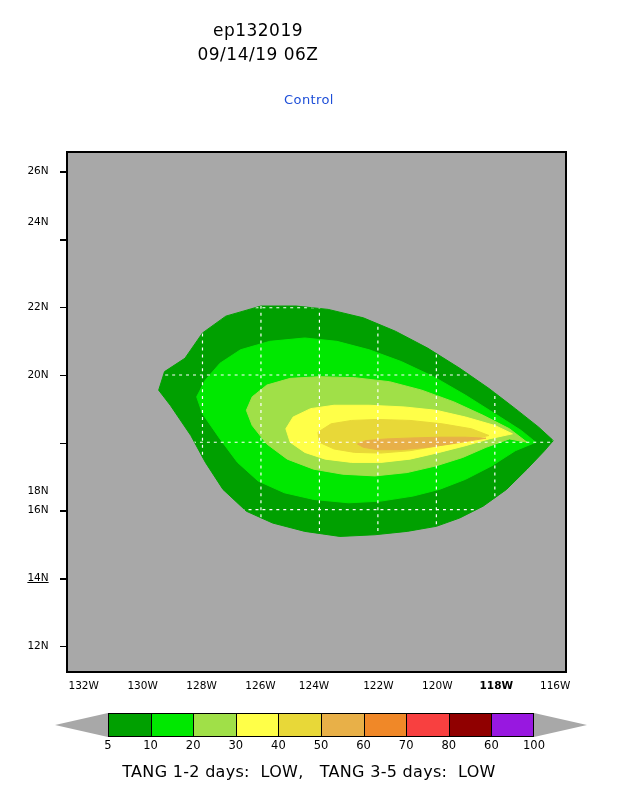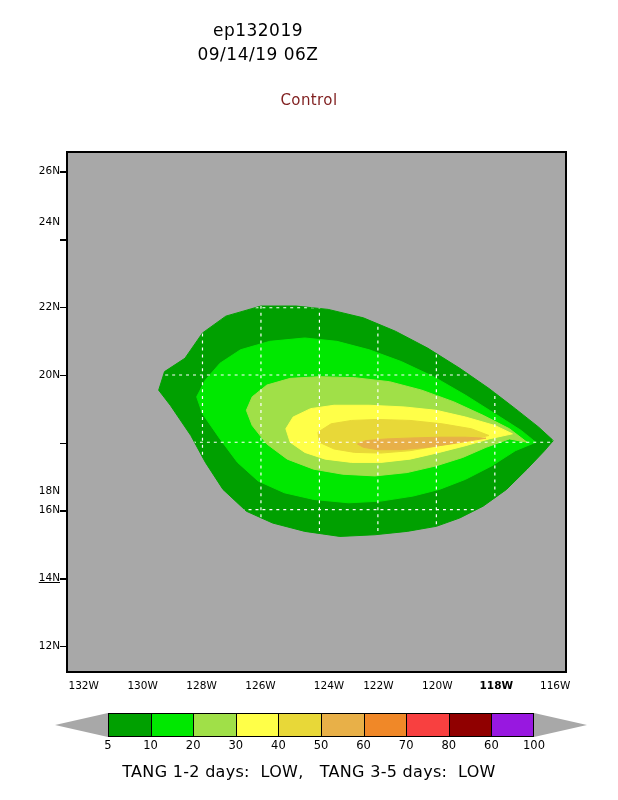--- a/index.html
+++ b/index.html
@@ -38,23 +38,23 @@
     text-align: center;
   }
   .t-product {
     font-size: 16.5px;
     letter-spacing: 0.4px;
     color: #000;
     line-height: 26px;
     white-space: pre;
   }
   .t-member {
-    font-size: 15px;
+    font-size: 13px;
     letter-spacing: 0.4px;
-    color: #7f1d1d;
+    color: #1d4ed8;
     line-height: 24px;
     white-space: pre;
   }
 
   
   #plot-frame {
     position: absolute;
     left: 66px; top: 151px;
     width: 501px; height: 522px;
     background: #a8a8a8;
@@ -66,21 +66,21 @@
     left: 0; top: 0;
     width: 100%; height: 100%;
   }
   #contour-svg { display: block; width: 100%; height: 100%; }
 
   
   .ytick {
     position: absolute;
     right: 558px;              
     width: 44px;
-    text-align: right;
+    text-align: center;
     font-size: 10.5px;
     color: #000;
     line-height: 11px;
     white-space: pre;
   }
   .ytick-mark {
     position: absolute;
     left: 60px;
     width: 6px; height: 1.5px;
     background: #000;
@@ -172,21 +172,21 @@
       <div class="ytick-mark" style="top: 578.091px;"></div>
       <div class="ytick" style="top: 639.883px;">12N</div>
       <div class="ytick-mark" style="top: 645.883px;"></div>
     </div>
 
   <div id="x-axis">
       <div class="xtick" style="left: 83.6824px;">132W</div>
       <div class="xtick" style="left: 142.624px;">130W</div>
       <div class="xtick" style="left: 201.565px;">128W</div>
       <div class="xtick" style="left: 260.506px;">126W</div>
-      <div class="xtick" style="left: 329px;">124W</div>
+      <div class="xtick" style="left: 314px;">124W</div>
       <div class="xtick" style="left: 378.388px;">122W</div>
       <div class="xtick" style="left: 437.329px;">120W</div>
       <div class="xtick" style="left: 496.271px; font-weight: bold;">118W</div>
       <div class="xtick" style="left: 555.212px;">116W</div>
     </div>
 
   <div id="plot-frame">
     <div id="plot-inner">
       <svg id="contour-svg" viewBox="0 0 501 522" preserveAspectRatio="none">
           <polygon points="229.9,154.2 194.5,154.2 159.1,164.4 135.6,181.3 117.9,206.8 97.3,220.3 91.4,239.0 103.1,254.2 123.8,284.7 138.5,311.8 156.2,339.0 179.8,361.0 206.3,372.9 238.7,381.3 274.1,386.4 309.4,384.7 341.9,381.3 371.3,376.2 394.9,367.8 418.5,355.9 442.1,339.0 462.7,318.6 480.4,300.0 489.2,289.8 474.5,276.3 450.9,257.6 424.4,237.3 394.9,216.9 362.5,196.6 330.1,179.6 297.7,166.1 262.3,157.6" fill="#00a000" stroke="#00a000" stroke-width="1"></polygon>

